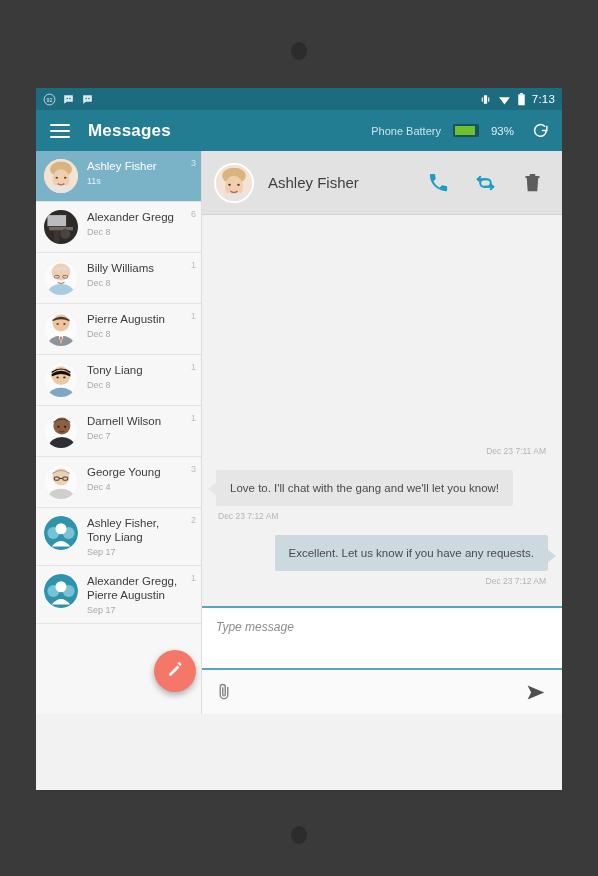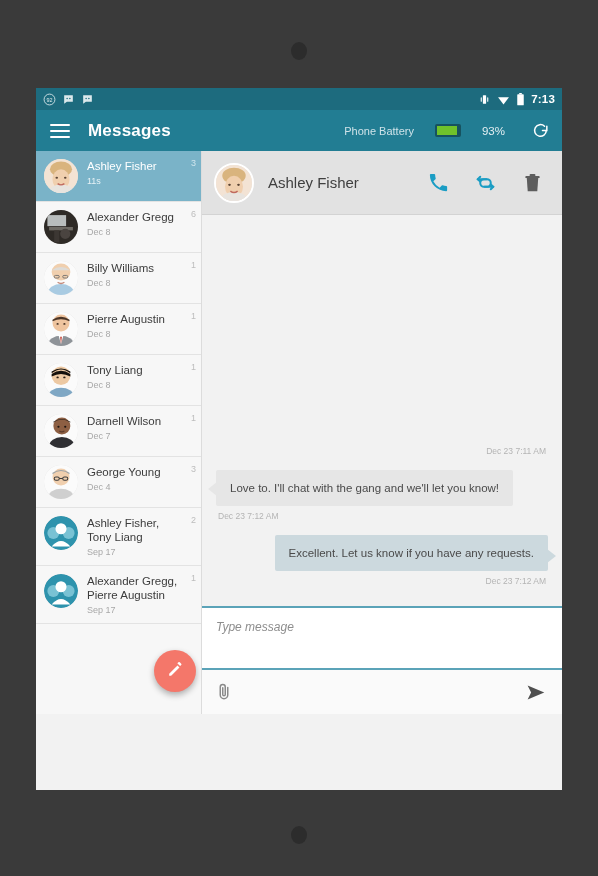--- a/index.html
+++ b/index.html
@@ -38,40 +38,40 @@
     background: #1d6b7e;
     display: flex;
     align-items: center;
     padding: 0 7px;
     color: #e8f1f3;
     font-size: 11px;
   }
   .sb-left { display: flex; align-items: center; gap: 6px; }
   .sb-right { margin-left: auto; display: flex; align-items: center; gap: 6px; }
   .sb-ico { display: inline-flex; align-items: center; }
-  .sb-time { font-size: 11.5px; font-weight: bold; letter-spacing: .2px; color: #fff; }
+  .sb-time { font-size: 11.5px; font-weight: normal; letter-spacing: .2px; color: #fff; }
 
   
   #app-bar {
     height: 41px;
     background: #227d93;
     display: flex;
     align-items: center;
     padding: 0 12px 0 14px;
     color: #fff;
   }
   #hamburger { width: 20px; cursor: pointer; }
   #hamburger div {
     height: 2px; background: #fff; margin: 4px 0; border-radius: 1px;
   }
   #app-title {
     font-size: 17px; font-weight: bold;
     margin-left: 18px; letter-spacing: .2px;
   }
-  .bar-right { margin-left: auto; display: flex; align-items: center; gap: 21px; }
+  .bar-right { margin-left: auto; display: flex; align-items: center; gap: 12px; }
   #battery-label { font-size: 11px; color: #cfe3e9; }
   .battery-icon {
     width: 26px; height: 13px;
     border: 2px solid #16525f;
     border-radius: 2px;
     background: #16525f;
     position: relative;
     display: flex; align-items: center;
   }
   .battery-fill { height: 100%; width: 93%; background: #6fc22b; }

